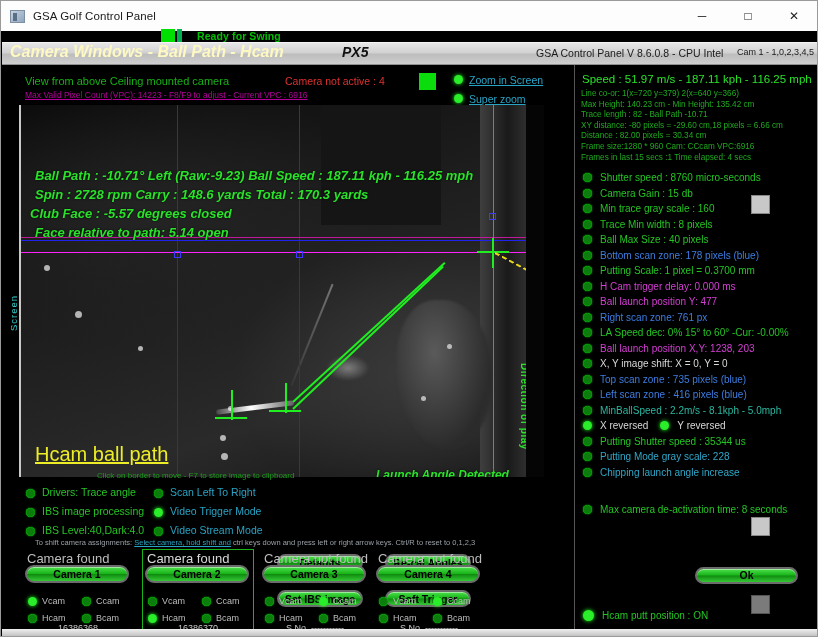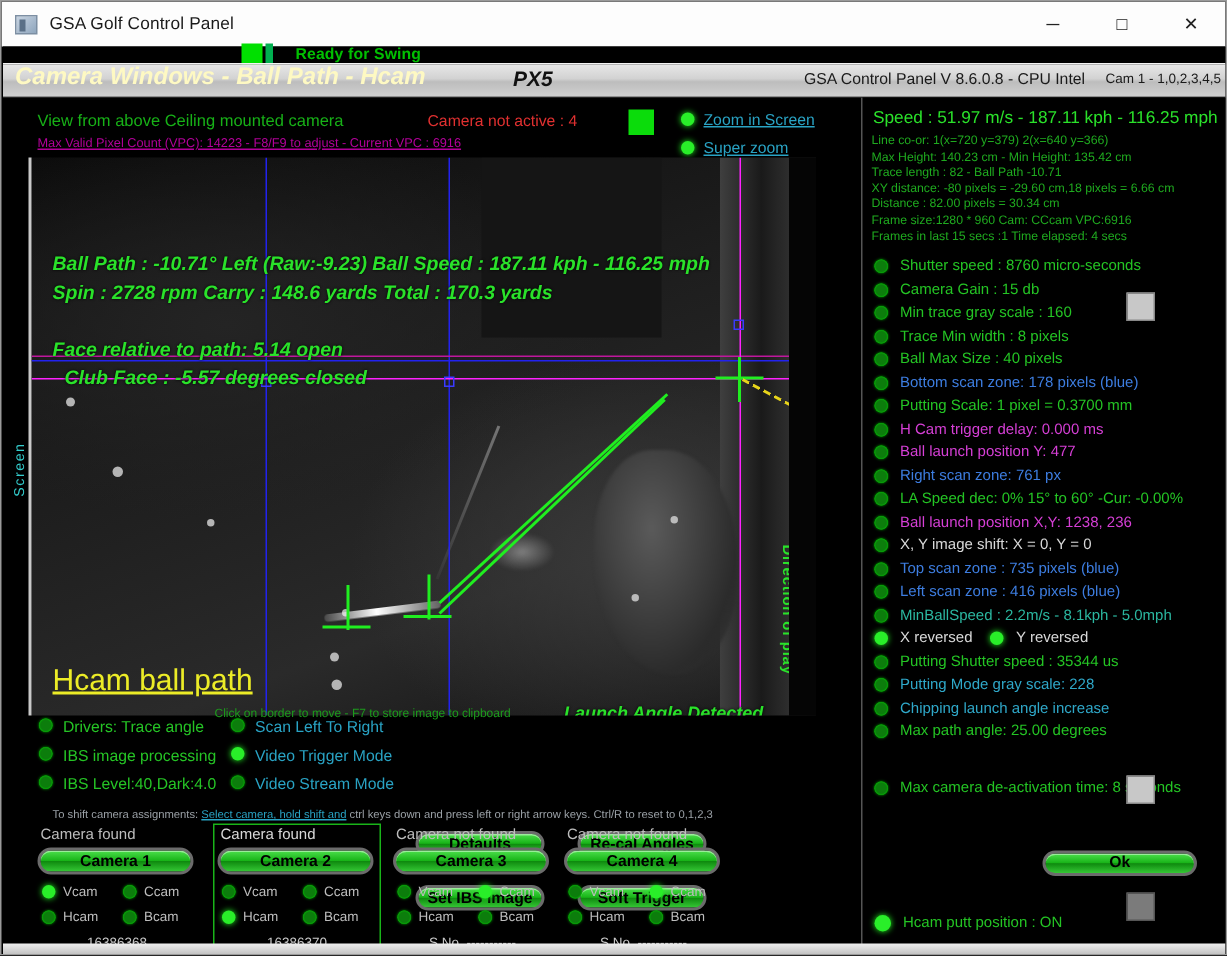--- a/index.html
+++ b/index.html
@@ -96,44 +96,44 @@
   .ov-yellow{position:absolute;color:#ecec27;font-size:20px;line-height:23px;}
   .ov-click{position:absolute;font-size:8px;color:#1c9b1c;}
   .vert-lbl{position:absolute;font-size:10px;color:#2ae22a;font-weight:bold;
      writing-mode:vertical-rl; letter-spacing:.5px;}
   .vert-screen{position:absolute;font-size:9.5px;color:#33cccc;
      writing-mode:vertical-rl; transform:rotate(180deg); letter-spacing:1px;}
 
   
   .controls { position:absolute; left:0px; top:414px; width:572px; height:157px; }
   .chk-col { position:absolute; }
-  .chk { display:flex; align-items:flex-start; height:19px; }
+  .chk { display:flex; align-items:flex-end; height:19px; }
   .led { width:9px; height:9px; border-radius:50%; background:#0c7d0c;
     box-shadow:0 0 2px #0b0,inset 0 0 1px #0f0; flex:0 0 auto; }
   .led.bright { background:#29ee29; box-shadow:0 0 4px #2f2; }
   .led.big{ width:11px;height:11px; }
   .chk-lbl { font-size:10.5px; margin-left:7px; }
   .lbl-green{color:#25c425;}
   .lbl-cyan{color:#29a3c4;}
 
   .gbtn { display:inline-flex; align-items:center; justify-content:center;
     height:17px; border-radius:9px; font-size:10.5px; font-weight:bold; color:#000;
     background:linear-gradient(180deg,#4de04d 0%,#18b418 48%,#0f8a0f 52%,#35c835 100%);
     border:2px solid #6b6b6b; box-shadow:inset 0 1px 0 rgba(255,255,255,.45); }
   .gbtn.pill { border-radius:10px; }
 
   .hint { position:absolute; left:33px; top:59px; font-size:7.5px; color:#9aa0a6; white-space:nowrap;}
   .hint u { color:#29a3c4; }
 
   .camslot { position:absolute; top:72px; width:112px; height:85px; }
-  .camslot .found { font-size:10px; color:#bdbdbd; position:absolute; left:5px; top:0; }
+  .camslot .found { font-size:13px; color:#bdbdbd; position:absolute; left:5px; top:0; }
   .camslot .found.ok { color:#d8d8d8; }
   .camslot .cbtn { position:absolute; left:3px; top:14px; width:104px; height:18px; }
   .camslot .leds { position:absolute; left:6px; top:38px; width:104px; }
-  .lrow { display:flex; gap:6px; height:17px; align-items:flex-start; }
+  .lrow { display:flex; gap:6px; height:17px; align-items:flex-end; }
   .lchk { display:flex; align-items:center; width:48px; }
   .lchk span { font-size:9px; color:#bdbdbd; margin-left:5px; }
   .sn { position:absolute; left:0; top:72px; width:112px; text-align:center;
     font-size:9px; color:#c9c9c9; }
   .selbox { position:absolute; left:0; top:-2px; width:112px; height:89px; border:1px solid #19b419; }
 
   
   .right { position:absolute; left:572px; top:0px; width:243px; height:571px; background:#000;
     border-left:1px solid #555; }
   .r-speed { position:absolute; left:7px; top:8px; font-size:11.5px; color:#2ae22a; white-space:nowrap;}
@@ -234,33 +234,33 @@
         <div class="cross-h" style="left:248px;top:305px;"></div>
         <div class="cross-v" style="left:471px;top:133px;"></div>
         <div class="cross-h" style="left:456px;top:146px;"></div>
 
         <div class="greenline" style="left:272px;top:303px;width:207px;transform:rotate(-43.5deg);"></div>
         <div class="greenline" style="left:272px;top:296px;width:206px;transform:rotate(-42.5deg);"></div>
         <div class="yellowline" style="left:474px;top:147px;width:118px;transform:rotate(28deg);background:repeating-linear-gradient(90deg,#e8d41a 0 5px,transparent 5px 8px);"></div>
 
         <div class="ov-green" style="left:14px;top:63px;">Ball Path : -10.71° Left  (Raw:-9.23)  Ball Speed : 187.11 kph - 116.25 mph</div>
         <div class="ov-green" style="left:14px;top:82px;">Spin : 2728 rpm   Carry : 148.6 yards  Total : 170.3 yards</div>
-        <div class="ov-green" style="left:22px;top:101px;margin-top:38px;">Club Face : -5.57 degrees closed</div>
+        <div class="ov-green" style="left:9px;top:101px;">Club Face : -5.57 degrees closed</div>
         <div class="ov-green" style="left:14px;top:120px;">Face relative to path: 5.14 open</div>
 
         <div class="ov-green ov-small" style="left:355px;top:363px;">Launch Angle Detected</div>
 
         <div class="ov-yellow" style="left:14px;top:338px;text-decoration:underline;">Hcam ball path</div>
         <div class="ov-yellow" style="left:14px;top:368px;">camera</div>
 
         <div class="vert-lbl" style="left:498px;top:258px;">Direction of play</div>
       </div>
 
       <div class="vert-screen" style="left:1px;top:228px;">Screen</div>
-      <div class="ov-click" style="left:90px;top:404px;margin-left:46px;">Click on border to move - F7 to store image to clipboard</div>
+      <div class="ov-click" style="left:90px;top:404px;">Click on border to move - F7 to store image to clipboard</div>
     </div>
 
     <div class="controls">
 
       <div class="chk-col" style="left:24px;top:0;">
         <div class="chk">
           <div class="led"></div>
           <div class="chk-lbl lbl-green">Drivers: Trace angle</div>
         </div>
         <div class="chk">
@@ -462,21 +462,21 @@
         <div class="srow">
             <div class="led"></div>
             <div class="txt c-blue">Right scan zone: 761 px</div>
           </div>
         <div class="srow">
             <div class="led"></div>
             <div class="txt c-green">LA Speed dec: 0% 15° to 60° -Cur: -0.00%</div>
           </div>
         <div class="srow">
             <div class="led"></div>
-            <div class="txt c-mag">Ball launch position X,Y: 1238, 236</div>
+            <div class="txt c-mag">Ball launch position X,Y: 1238, 203</div>
           </div>
         <div class="srow">
             <div class="led"></div>
             <div class="txt c-white">X, Y image shift: X = 0, Y = 0</div>
           </div>
         <div class="srow">
             <div class="led"></div>
             <div class="txt c-blue">Top scan zone : 735 pixels (blue)</div>
           </div>
         <div class="srow">
@@ -500,24 +500,20 @@
             <div class="txt c-green">Putting Shutter speed : 35344 us</div>
           </div>
         <div class="srow">
             <div class="led"></div>
             <div class="txt c-cyan">Putting Mode gray scale: 228</div>
           </div>
         <div class="srow">
             <div class="led"></div>
             <div class="txt c-cyan">Chipping launch angle increase</div>
           </div>
-        <div class="srow">
-            <div class="led"></div>
-            <div class="txt c-green">Max path angle: 25.00 degrees</div>
-          </div>
 
         <div class="srow" style="height:22px;"></div>
 
         <div class="srow">
             <div class="led"></div>
             <div class="txt c-green">Max camera de-activation time: 8 seconds</div>
           </div>
       </div>
 
       <div class="sq-gray" style="left:176px;top:130px;"></div>

